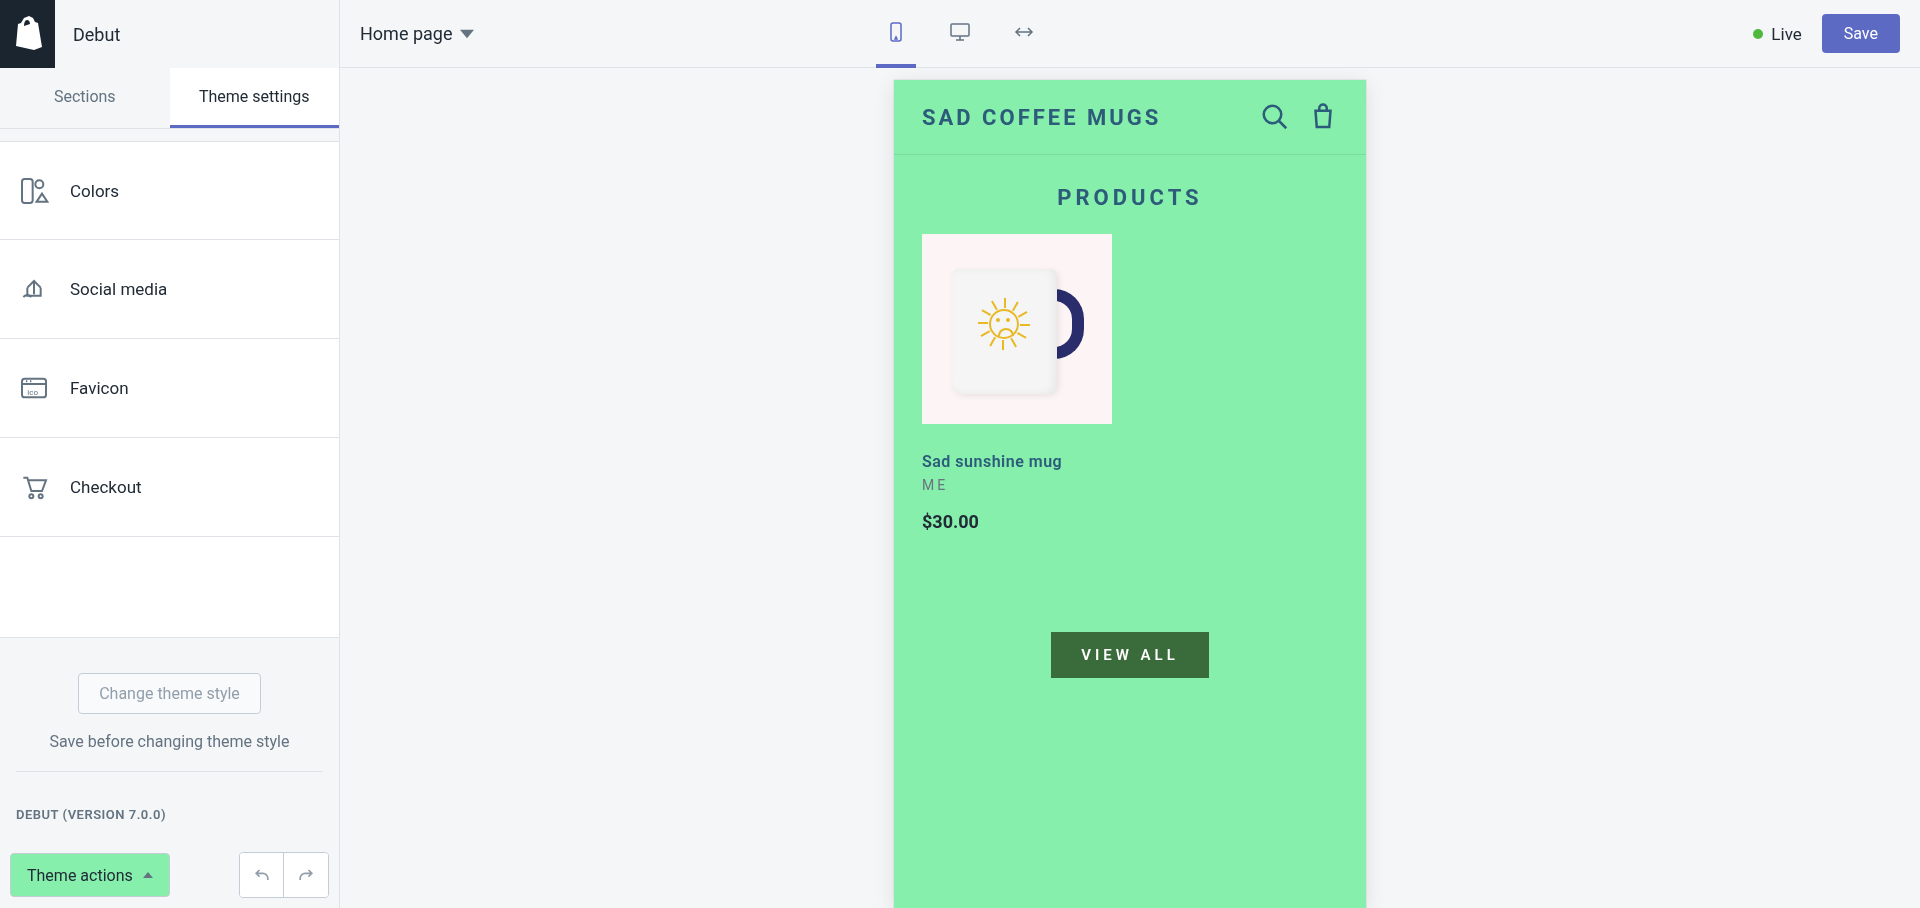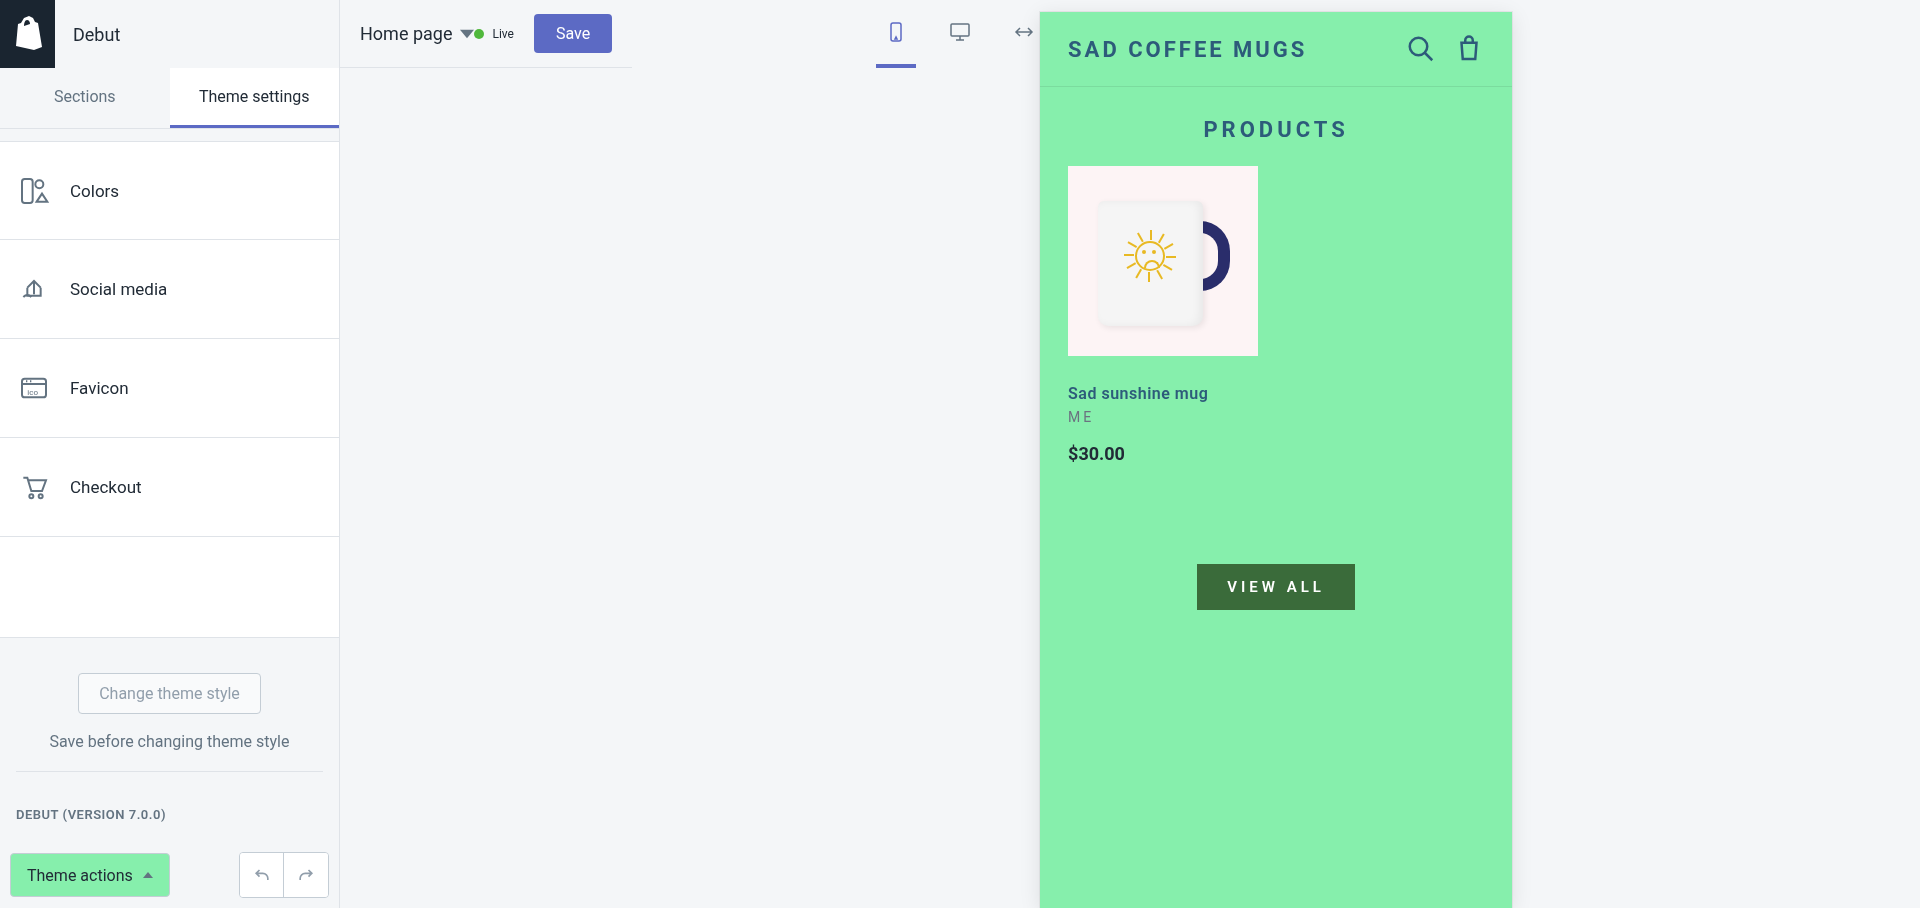--- a/index.html
+++ b/index.html
@@ -182,21 +182,21 @@
     .undo-redo svg {
       width: 20px;
       height: 20px;
       stroke: #919eab;
       fill: none;
       stroke-width: 2;
     }
     .main {
       flex: 1;
       display: flex;
-      flex-direction: row;
+      flex-direction: column;
       background: #f4f6f8;
     }
     .topbar {
       height: 68px;
       display: flex;
       align-items: center;
       padding: 0 20px;
       background: #f4f6f8;
       border-bottom: 1px solid #dfe3e8;
     }
@@ -247,21 +247,21 @@
     .topbar-right {
       margin-left: auto;
       display: flex;
       align-items: center;
       gap: 20px;
     }
     .live-indicator {
       display: flex;
       align-items: center;
       gap: 8px;
-      font-size: 12px;
+      font-size: 17px;
       color: #212b36;
     }
     .live-dot {
       width: 10px;
       height: 10px;
       border-radius: 50%;
       background: #50b83c;
     }
     .save-btn {
       padding: 10px 22px;

